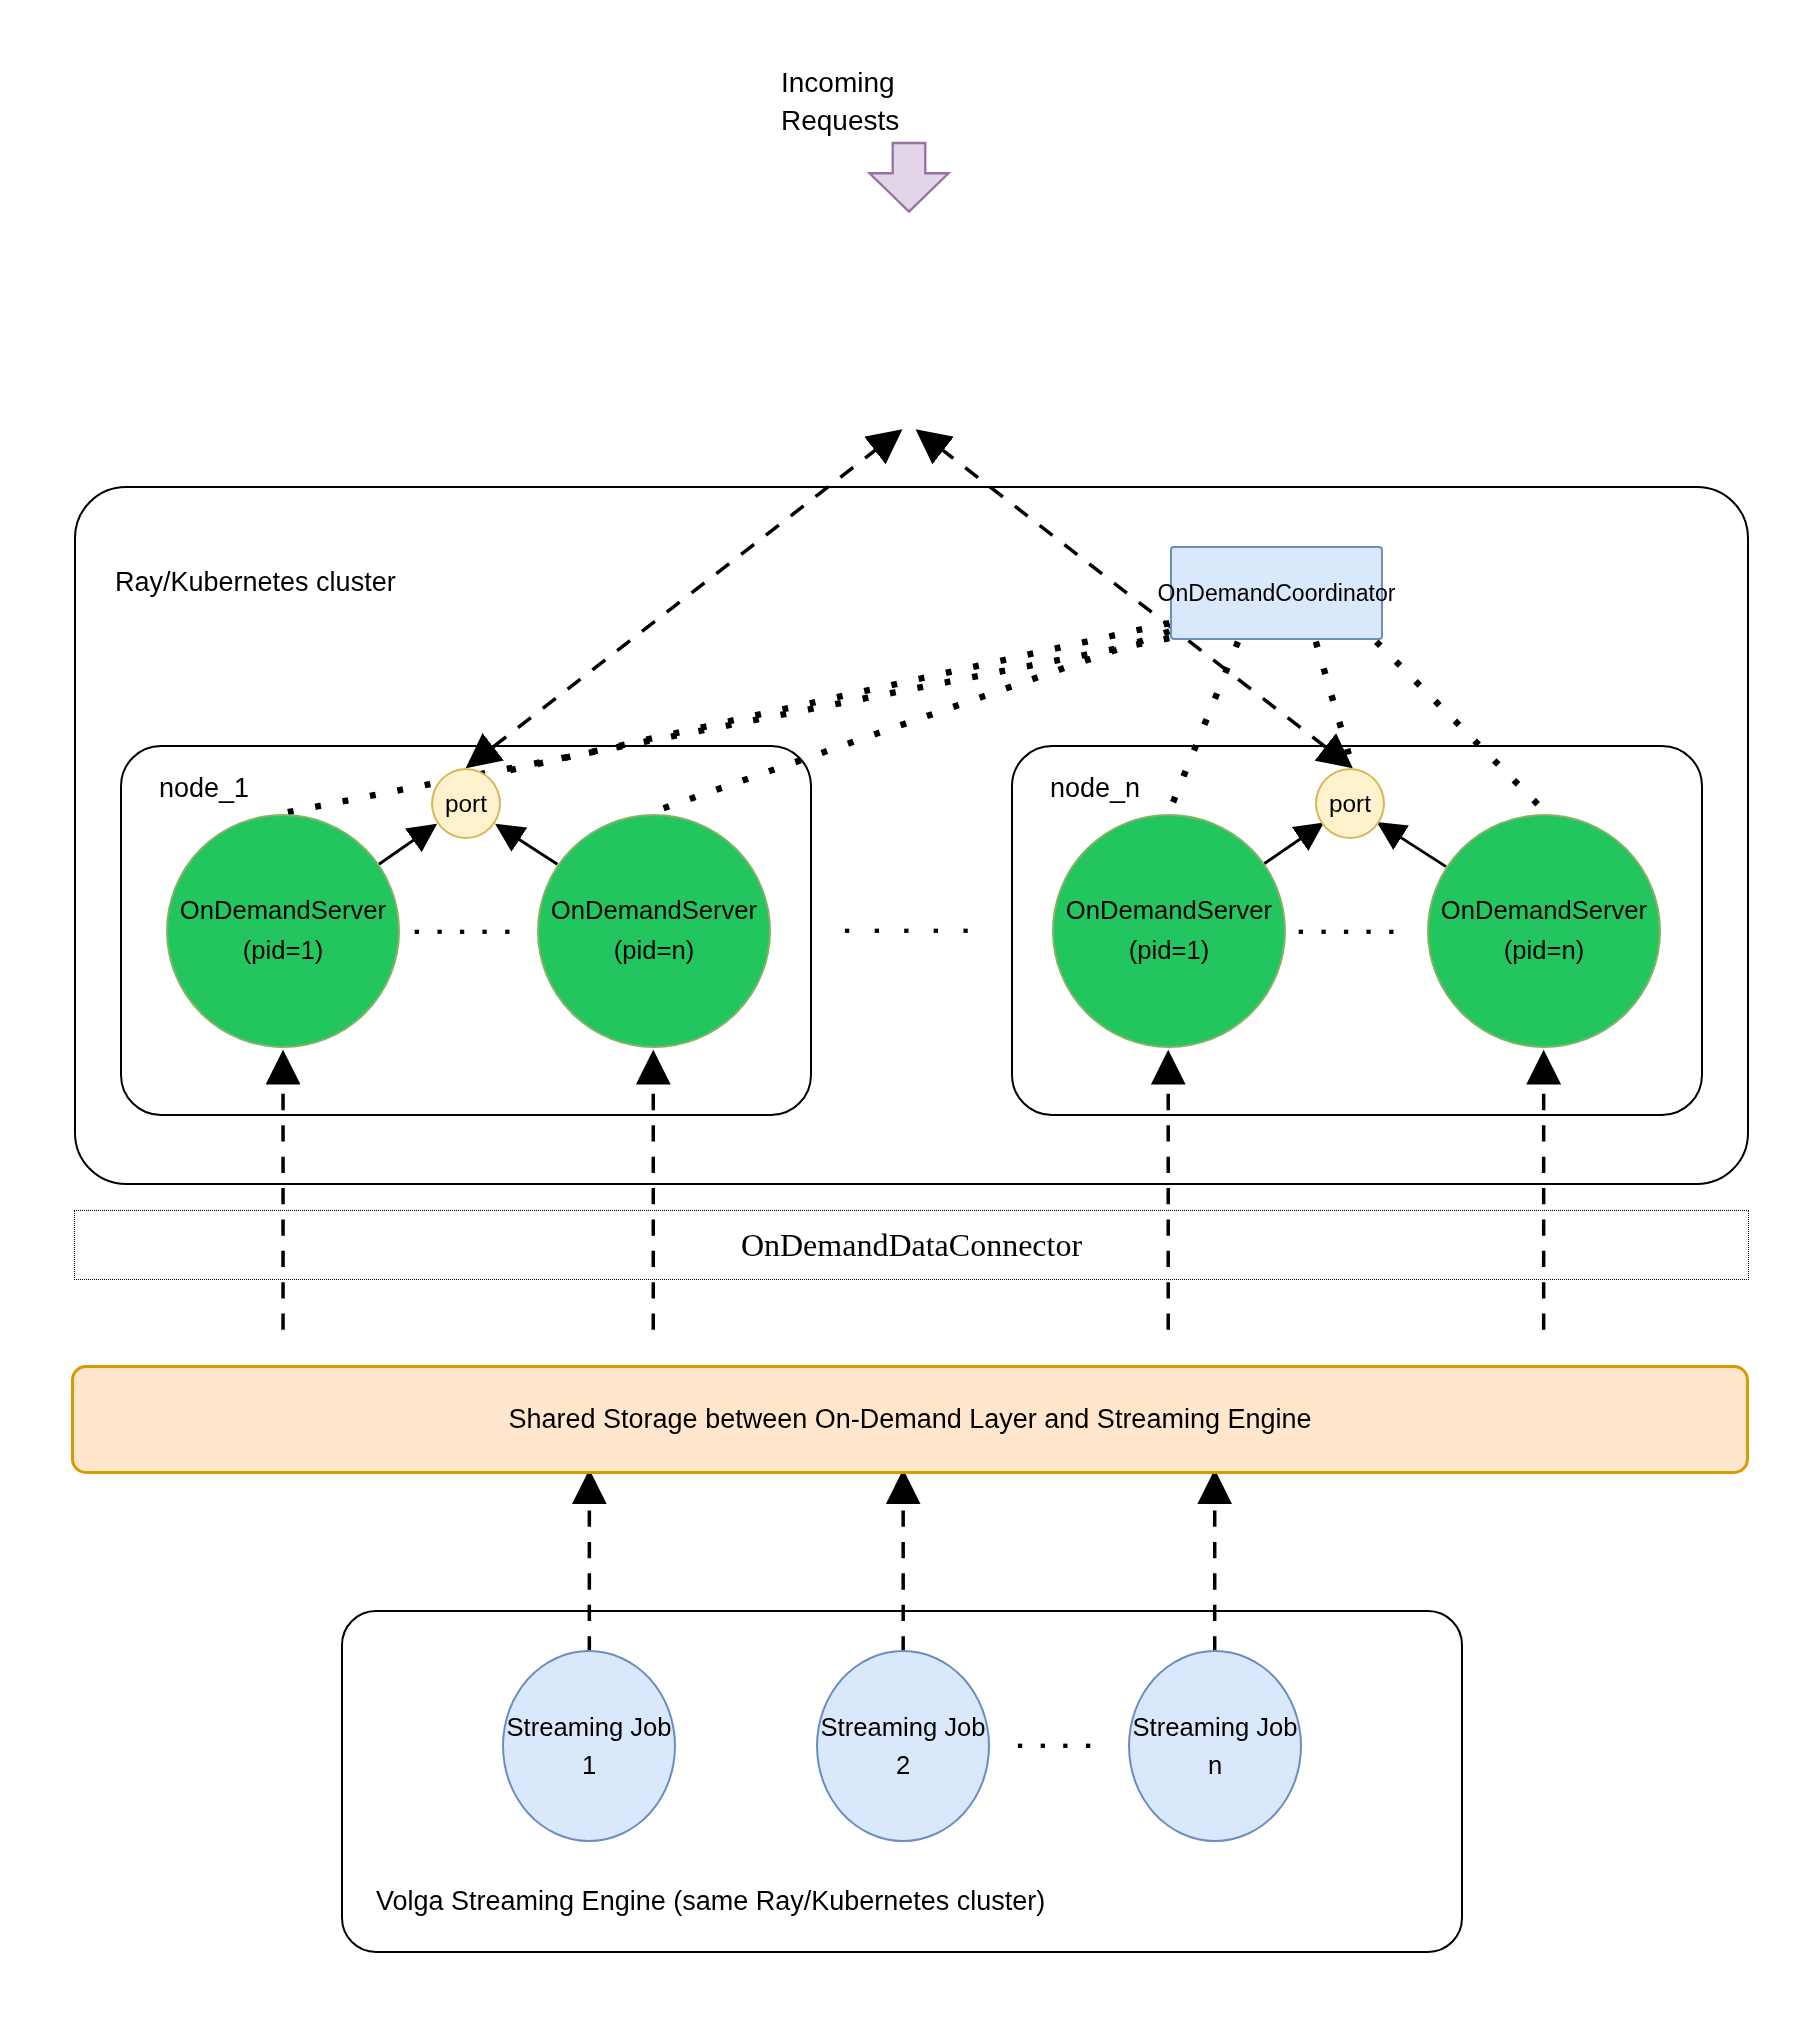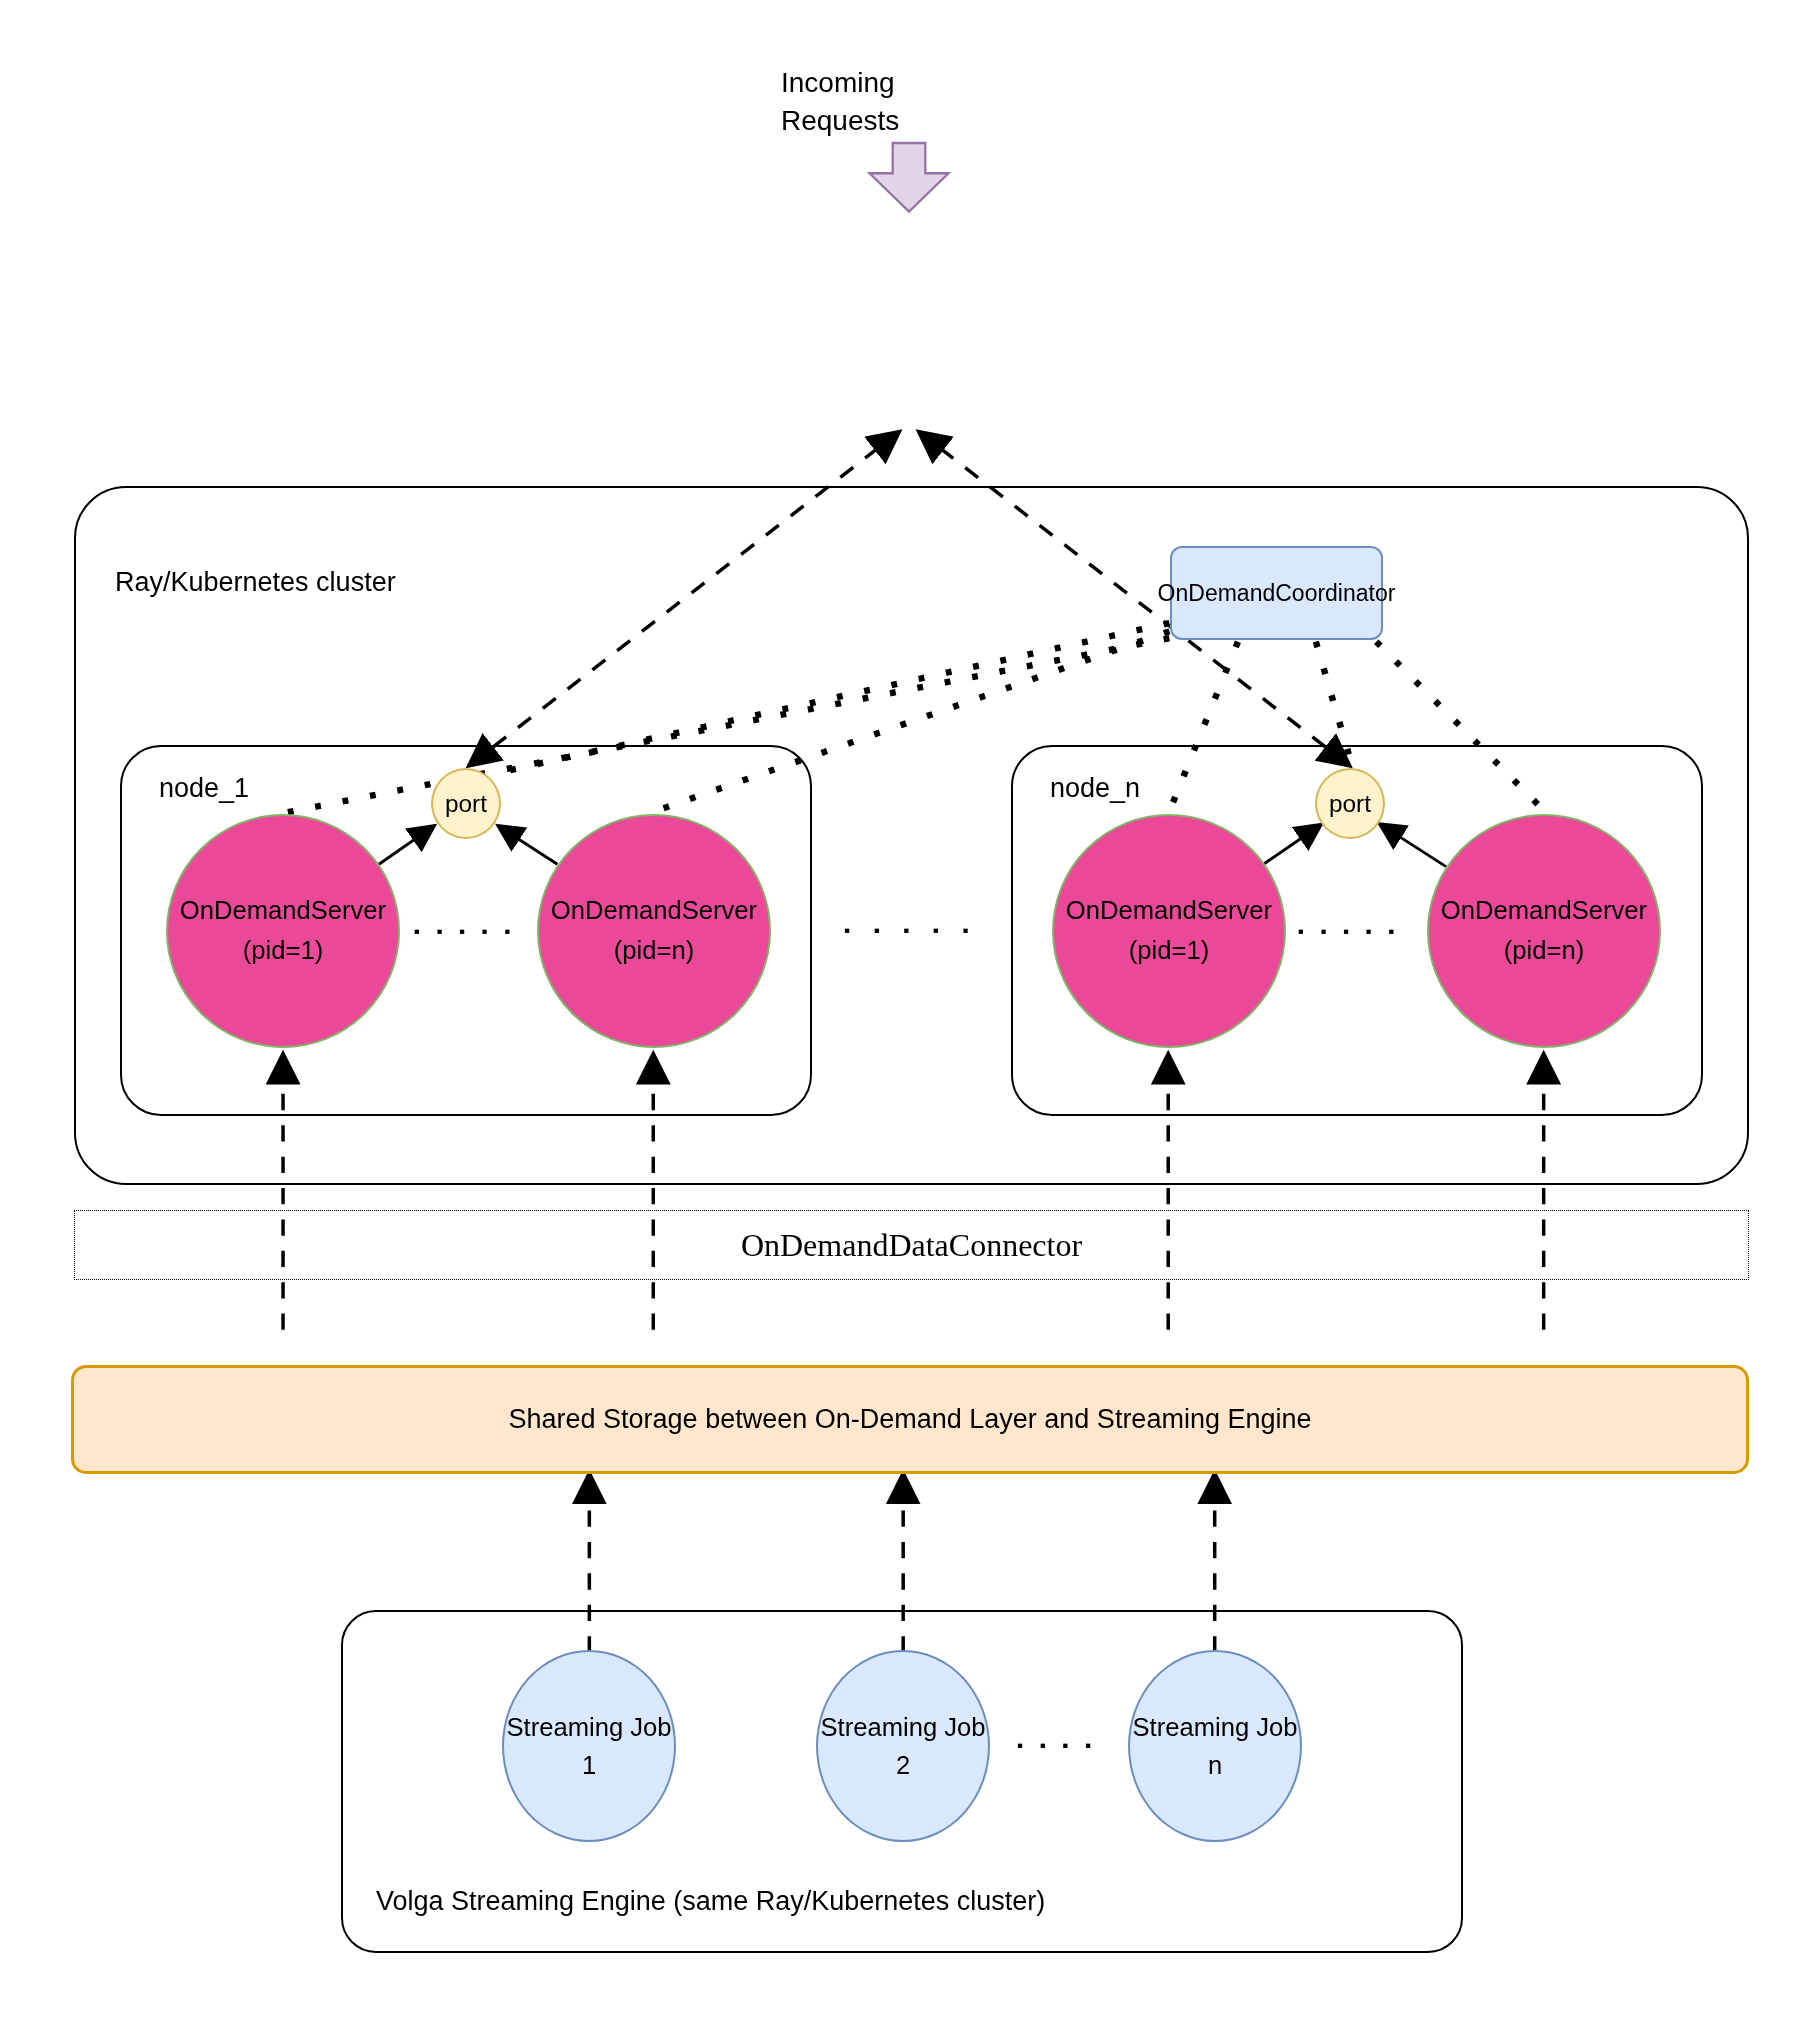--- a/index.html
+++ b/index.html
@@ -13,30 +13,30 @@
 
   .incoming-label{left:781px;top:64px;width:256px;font-size:28px;line-height:1.35;text-align:left;}
 
   .lb{left:804px;top:213px;width:209px;height:209px;border-radius:50%;
       background:#fff2cc;border:2.9px solid #d6b656;font-size:25.6px;line-height:1.5;}
 
   .cluster{left:74px;top:486px;width:1675px;height:699px;border:2.9px solid #000;border-radius:52px;background:transparent;}
   .cluster-label{left:115px;top:567px;font-size:27px;}
 
   .coordinator{left:1170px;top:546px;width:213px;height:94px;background:#dae8fc;
-      border:2.3px solid #6c8ebf;border-radius:12px;font-size:23px;}
+      border:2.3px solid #6c8ebf;border-radius:4px;font-size:23px;}
 
   .nodebox{top:745px;width:692px;height:371px;border:2.9px solid #000;border-radius:41px;background:transparent;}
   .node1{left:120px;} .noden{left:1011px;}
   .node-label{position:absolute;left:37px;top:25.6px;font-size:27px;}
 
   .port{width:70px;height:71px;border-radius:50%;background:#fff2cc;border:2.9px solid #d6b656;font-size:24.4px;}
   .port1{left:431px;top:768px;} .portn{left:1315px;top:768px;}
 
-  .server{width:234px;height:234px;border-radius:50%;background:#ec4899;border:2.9px solid #82b366;
+  .server{width:234px;height:234px;border-radius:50%;background:#22c55e;border:2.9px solid #82b366;
       font-size:25.6px;line-height:1.55;}
   .srv-a{left:166px;top:814px;} .srv-b{left:537px;top:814px;}
   .srv-c{left:1052px;top:814px;} .srv-d{left:1427px;top:814px;}
 
   .dots{font-size:17.4px;letter-spacing:5.8px;font-weight:700;width:174px;height:35px;}
   .dots-n1{left:378px;top:914px;} .dots-nn{left:1262px;top:914px;}
   .dots-gap{left:824px;top:913px;letter-spacing:9.3px;}
   .dots-jobs{left:970px;top:1728px;}
 
   .band{border:1.7px dotted #000;background:transparent;font-size:32px;font-family:Liberation Serif, serif;}

